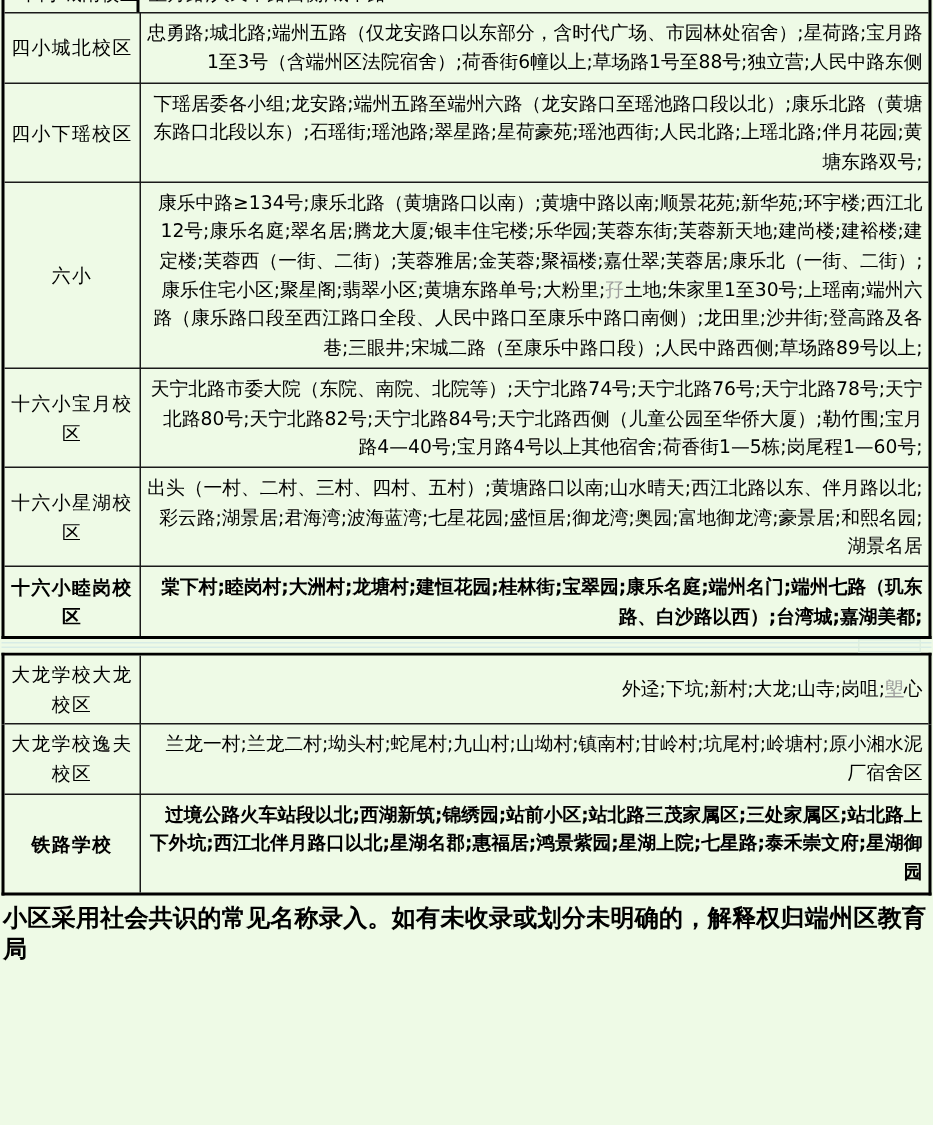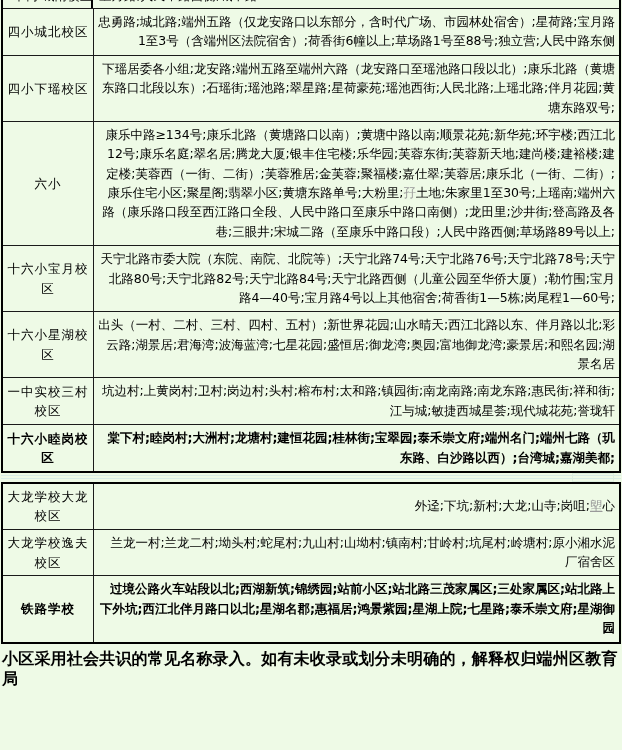--- a/index.html
+++ b/index.html
@@ -155,32 +155,28 @@
         <td class="body outer-right"><span>康乐中路≥134号;康乐北路（黄塘路口以南）;黄塘中路以南;顺景花苑;新华苑;环宇楼;西江北12号;康乐名庭;翠名居;腾龙大厦;银丰住宅楼;乐华园;芙蓉东街;芙蓉新天地;建尚楼;建裕楼;建定楼;芙蓉西（一街、二街）;芙蓉雅居;金芙蓉;聚福楼;嘉仕翠;芙蓉居;康乐北（一街、二街）;康乐住宅小区;聚星阁;翡翠小区;黄塘东路单号;大粉里;</span><span class="gray-char">孖</span><span>土地;朱家里1至30号;上瑶南;端州六路（康乐路口段至西江路口全段、人民中路口至康乐中路口南侧）;龙田里;沙井街;登高路及各巷;三眼井;宋城二路（至康乐中路口段）;人民中路西侧;草场路89号以上;</span></td>
       </tr>
 
       <tr>
         <td class="outer-left">十六小宝月校区</td>
         <td class="body outer-right">天宁北路市委大院（东院、南院、北院等）;天宁北路74号;天宁北路76号;天宁北路78号;天宁北路80号;天宁北路82号;天宁北路84号;天宁北路西侧（儿童公园至华侨大厦）;勒竹围;宝月路4—40号;宝月路4号以上其他宿舍;荷香街1—5栋;岗尾程1—60号;</td>
       </tr>
 
       <tr>
         <td class="outer-left">十六小星湖校区</td>
-        <td class="body outer-right">出头（一村、二村、三村、四村、五村）;新世界花园;山水晴天;西江北路以东、伴月路以北;彩云路;湖景居;君海湾;波海蓝湾;七星花园;盛恒居;御龙湾;奥园;富地御龙湾;豪景居;和熙名园;湖景名居</td>
-      </tr>
-
-
-      <tr>
-        <td class="outer-left">一中实校三村校区</td>
-        <td class="body outer-right">坑边村;上黄岗村;卫村;岗边村;头村;榕布村;太和路;镇园街;南龙南路;南龙东路;惠民街;祥和街;江与城;敏捷西城星荟;现代城花苑;誉珑轩</td>
-      </tr>
+        <td class="body outer-right">出头（一村、二村、三村、四村、五村）;黄塘路口以南;山水晴天;西江北路以东、伴月路以北;彩云路;湖景居;君海湾;波海蓝湾;七星花园;盛恒居;御龙湾;奥园;富地御龙湾;豪景居;和熙名园;湖景名居</td>
+      </tr>
+
+
 
       <tr>
         <td class="outer-left outer-bottom">十六小睦岗校区</td>
-        <td class="body outer-right outer-bottom">棠下村;睦岗村;大洲村;龙塘村;建恒花园;桂林街;宝翠园;泰禾崇文府;端州名门;端州七路（玑东路、白沙路以西）;台湾城;嘉湖美都;</td>
+        <td class="body outer-right outer-bottom">棠下村;睦岗村;大洲村;龙塘村;建恒花园;桂林街;宝翠园;康乐名庭;端州名门;端州七路（玑东路、白沙路以西）;台湾城;嘉湖美都;</td>
       </tr>
 
     </tbody>
   </table>
 
   <div class="block-gap">
     <div class="ln ln1"></div>
     <div class="ln ln2"></div>
     <div class="nub"></div>
   </div>

